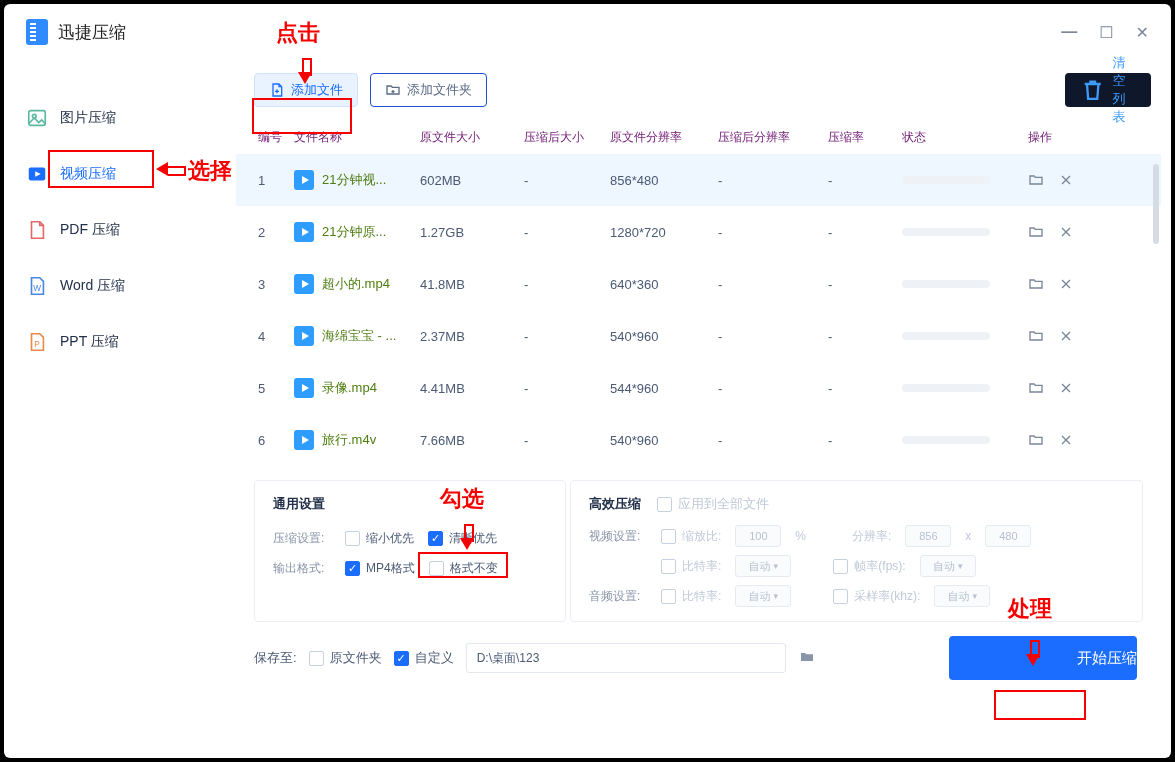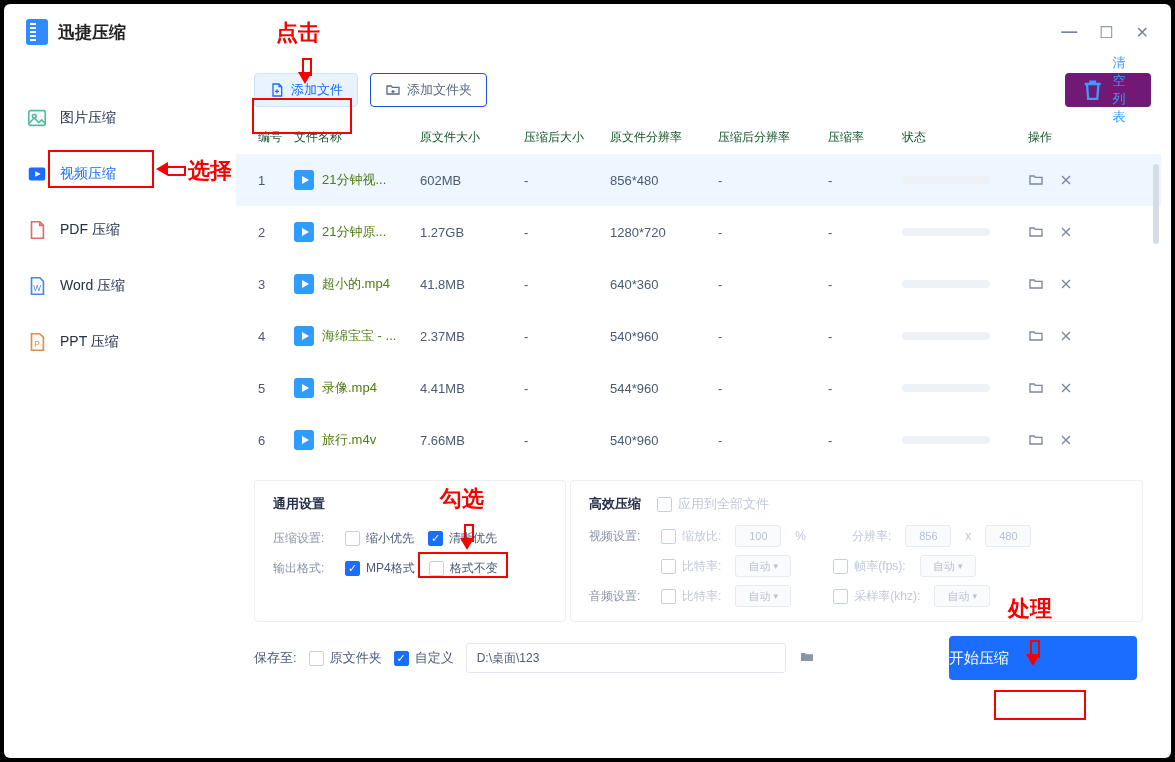--- a/index.html
+++ b/index.html
@@ -2,40 +2,40 @@
 <html><head>
 <meta charset="utf-8">
 <style>
 *{box-sizing:border-box;margin:0;padding:0;font-family:"Microsoft YaHei",Arial,sans-serif}
 body{background:#000;display:flex;align-items:flex-start;justify-content:flex-start;padding:4px}
 .window{width:1167px;height:754px;background:#fff;border-radius:6px;display:flex;flex-direction:column;position:relative;overflow:hidden}
 .titlebar{height:56px;display:flex;align-items:center;padding:0 22px;justify-content:space-between}
 .brand{display:flex;align-items:center;gap:10px}
 .brand-icon{width:22px;height:26px;background:#2f8bff;border-radius:3px;position:relative}
 .brand-icon::before{content:"";position:absolute;left:4px;top:4px;width:6px;height:18px;background:repeating-linear-gradient(#fff 0 2px,#2f8bff 2px 4px)}
-.brand-title{font-size:17px;font-weight:700;color:#222}
+.brand-title{font-size:17px;font-weight:400;color:#222}
 .winctrl{display:flex;align-items:center;gap:22px;color:#7a8699;font-size:16px}
 .winctrl span{cursor:pointer}
 .body{flex:1;display:flex;min-height:0}
 .sidebar{width:232px;padding-top:30px}
 .side-item{display:flex;align-items:center;gap:12px;padding:0 22px;height:56px;color:#23304a;font-size:14px;cursor:pointer}
 .side-item.active .side-icon{filter:none}
 .side-item.active{color:#1a6dff}
 .side-icon{width:22px;height:22px;display:inline-flex;align-items:center;justify-content:center}
 .side-icon svg{width:22px;height:22px}
 .main{flex:1;display:flex;flex-direction:column;min-width:0;padding-right:10px}
 .toolbar{height:60px;display:flex;align-items:center;gap:12px;padding:0 10px 0 18px}
 .btn{display:inline-flex;align-items:center;gap:6px;height:34px;padding:0 14px;border-radius:4px;font-size:13px;cursor:pointer}
 .btn-blue-outline{background:#e9f2ff;color:#1a6dff;border:1px solid #cfe2ff}
 .btn-plain{background:#fff;color:#5a6a85;border:1px solid #1d4ed8}
 .btn-plain svg,.btn-blue-outline svg{width:16px;height:16px}
 .spacer{flex:1}
-.btn-light{background:#701a75;color:#7a8699;border:none}
+.btn-light{background:#0f172a;color:#7a8699;border:none}
 .btn-light.del{color:#3d9bff}
-.thead{display:flex;align-items:center;height:34px;font-size:12px;color:#14532d;padding:0 10px 0 22px}
+.thead{display:flex;align-items:center;height:34px;font-size:12px;color:#701a75;padding:0 10px 0 22px}
 .col-idx{width:36px}
 .col-name{width:126px}
 .col-orig{width:104px}
 .col-comp{width:86px}
 .col-origres{width:108px}
 .col-compres{width:110px}
 .col-ratio{width:74px}
 .col-status{width:126px}
 .col-op{width:80px}
 .tbody{height:312px;overflow-y:auto;position:relative}
@@ -61,21 +61,21 @@
 .chkbox{width:15px;height:15px;border:1px solid #c7d0de;border-radius:2px;display:inline-flex;align-items:center;justify-content:center;background:#fff}
 .chkbox.on{background:#1a6dff;border-color:#1a6dff}
 .chkbox.on::after{content:"✓";color:#fff;font-size:11px;line-height:1}
 .dim{color:#c0c9d8}
 .numbox{width:46px;height:22px;border:1px solid #e6eaf1;border-radius:3px;display:inline-flex;align-items:center;justify-content:center;font-size:11px;color:#b7c1d2;background:#fafbfd}
 .selbox{width:56px;height:22px;border:1px solid #e6eaf1;border-radius:3px;display:inline-flex;align-items:center;justify-content:center;font-size:11px;color:#b7c1d2;background:#fafbfd;gap:3px}
 .selbox::after{content:"▾";font-size:9px}
 .footer{height:72px;display:flex;align-items:center;padding:0 24px 0 18px;gap:12px;font-size:13px;color:#4a5a75}
 .pathbox{flex:0 0 320px;height:30px;border:1px solid #e3e8f0;border-radius:3px;padding:8px 10px;display:flex;align-items:center;color:#4a5a75;font-size:12px}
 .folder-ic{width:18px;height:16px;color:#8a95a9}
-.start-btn{margin-left:auto;width:188px;height:44px;background:#1a6dff;color:#fff;border-radius:4px;display:flex;align-items:center;justify-content:flex-start;font-size:15px;cursor:pointer}
+.start-btn{margin-left:auto;width:188px;height:44px;background:#1a6dff;color:#fff;border-radius:4px;display:flex;align-items:center;justify-content:flex-end;font-size:15px;cursor:pointer}
 
 .anno{position:absolute;color:#f70000;font-size:22px;font-weight:700;pointer-events:none}
 .anno-box{position:absolute;border:2px solid #f70000;pointer-events:none}
 .anno-arrow-down{width:0;height:0;border-left:7px solid transparent;border-right:7px solid transparent;border-top:12px solid #f70000;position:absolute}
 .anno-arrow-down::before{content:"";position:absolute;left:-3px;top:-26px;width:6px;height:16px;border:2px solid #f70000;border-bottom:none}
 .anno-arrow-left{position:absolute}
 .anno-arrow-left::before{content:"";position:absolute;width:0;height:0;border-top:7px solid transparent;border-bottom:7px solid transparent;border-right:12px solid #f70000;left:-12px;top:-7px}
 .anno-arrow-left::after{content:"";position:absolute;left:0;top:-3px;width:16px;height:6px;border:2px solid #f70000;border-left:none}
 </style>
 </head>

